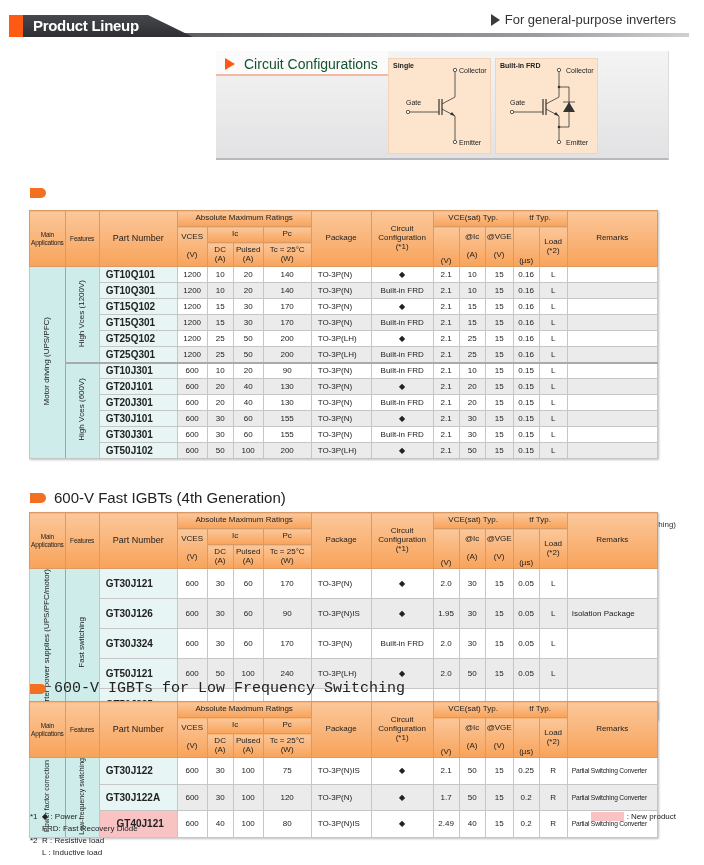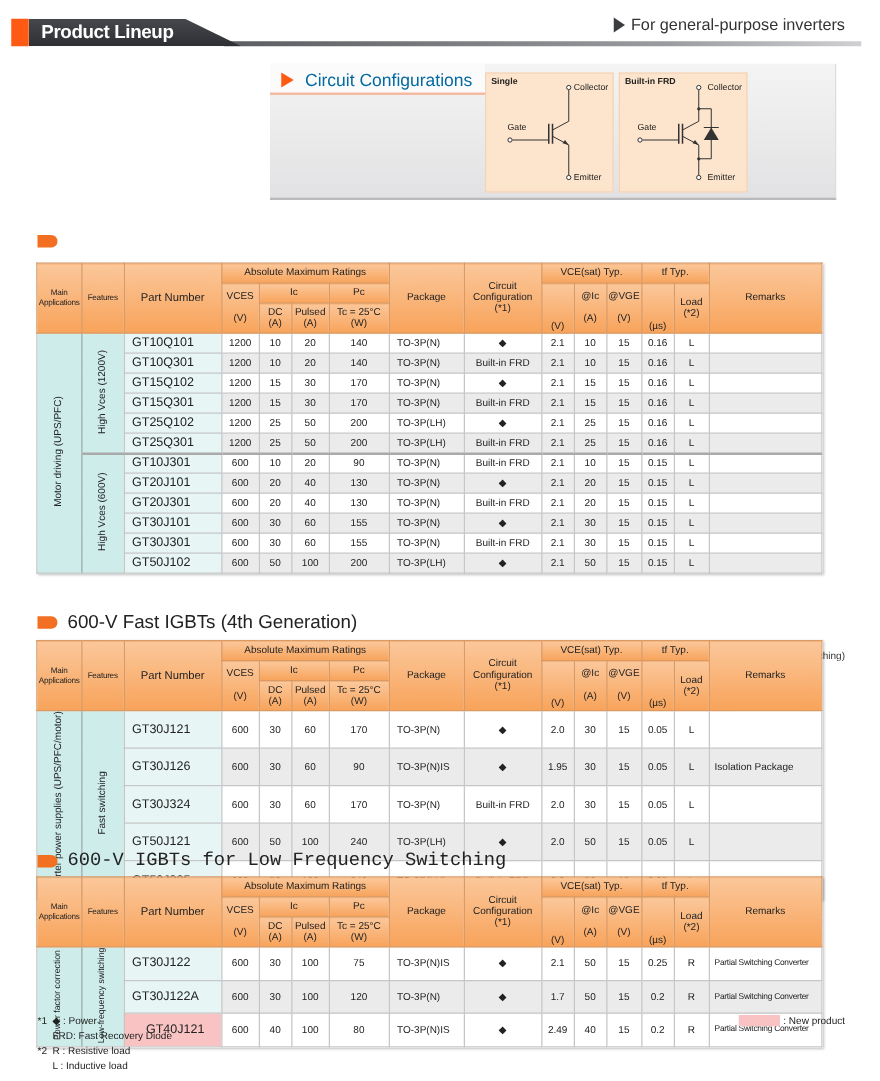--- a/index.html
+++ b/index.html
@@ -14,21 +14,21 @@
   .banner-title { position: absolute; left: 24px; top: 2px; color: #fff; font-size: 15px; font-weight: bold; letter-spacing: -0.3px; }
   .banner-line { position: absolute; left: 170px; top: 18px; width: 510px; height: 4px;
     background: linear-gradient(90deg, #5a5c60, #9a9ca0 70%, #d0d0d2); }
   .top-right { position: absolute; right: 28px; top: 12px; font-size: 13px; color: #333; display: flex; align-items: center; gap: 5px; }
   .tri-dark { width: 0; height: 0; border-top: 6px solid transparent; border-bottom: 6px solid transparent; border-left: 9px solid #3a3c40; }
 
   
   .cc-box { position: absolute; left: 216px; top: 51px; width: 453px; height: 109px;
     background: linear-gradient(#f4f4f4, #e2e2e4); border-bottom: 2px solid #b9b9bb; border-right: 1px solid #ddd; }
   .cc-title-wrap { position: absolute; left: 0; top: 0; width: 172px; height: 25px; border-bottom: 2px solid #f5b9a2; background: #fbfbfb; }
-  .cc-title { position: absolute; left: 28px; top: 5px; font-size: 14px; color: #0369a1; }
+  .cc-title { position: absolute; left: 28px; top: 5px; font-size: 14px; color: #14532d; }
   .tri-orange { position: absolute; left: 9px; top: 7px; width: 0; height: 0; border-top: 6px solid transparent; border-bottom: 6px solid transparent; border-left: 10px solid #ff5a14; }
   .cc-panel { position: absolute; top: 7px; width: 103px; height: 96px; background: #fde4cc; border: 1px solid #f2d4b8; }
   .cc-panel.single { left: 172px; }
   .cc-panel.frd { left: 279px; }
   .cc-panel .lbl { position: absolute; font-size: 7px; font-weight: bold; color: #222; }
   .cc-panel svg { position: absolute; left: 0; top: 0; }
 
   
   .sec-title { position: absolute; left: 30px; font-size: 15px; color: #222; display: flex; align-items: center; gap: 8px; }
   .sec-pill { width: 16px; height: 10px; background: #f36f21; border-radius: 0 5px 5px 0; }
@@ -37,21 +37,21 @@
   
   table.spec { position: absolute; left: 29px; border-collapse: collapse; font-size: 8px; color: #222;
     border: 1px solid #555; box-shadow: 1px 1px 2px rgba(0,0,0,0.25); table-layout: fixed; }
   table.spec th { background: linear-gradient(#fbc79a, #f8a35a); font-weight: normal; color: #222;
     border: 1px solid #d99a66; padding: 0 1px; text-align: center; vertical-align: middle; line-height: 1.1; }
   table.spec th.small { font-size: 6.5px; letter-spacing: -0.2px; }
   table.spec th.pn { font-size: 9px; }
   table.spec td { border-left: 1px solid #c6c6c6; border-right: 1px solid #c6c6c6; border-bottom: 1px solid #c6c6c6; text-align: center; padding: 0 2px; height: 16px; white-space: nowrap; }
   table.spec tr.odd td { background: #ffffff; }
   table.spec tr.even td { background: #ebebeb; }
-  table.spec td.pnum { font-weight: normal; font-size: 10px; background: #e7f6f4 !important; text-align: left; padding-left: 6px; }
+  table.spec td.pnum { font-weight: bold; font-size: 10px; background: #e7f6f4 !important; text-align: left; padding-left: 6px; }
   table.spec td.pnum.new { background: #f9c3c3 !important; text-align: center; }
   table.spec td.app { background: #cdecea !important; border-right: 1px solid #9aa; }
   table.spec td.feat { background: #cdecea !important; }
   table.spec td.left { text-align: left; padding-left: 6px; }
   table.spec td.rem { text-align: left; padding-left: 4px; }
   table.spec td.rem.tiny { font-size: 6.7px; letter-spacing: -0.2px; }
   .vert { writing-mode: vertical-rl; transform: rotate(180deg); font-size: 8px; line-height: 1.1; display: inline-block; white-space: nowrap; text-align: center; }
   .vert.sm { font-size: 7px; }
   .diamond { font-size: 8px; }
   tr.group-sep td { border-top: 2px solid #aaa; }

